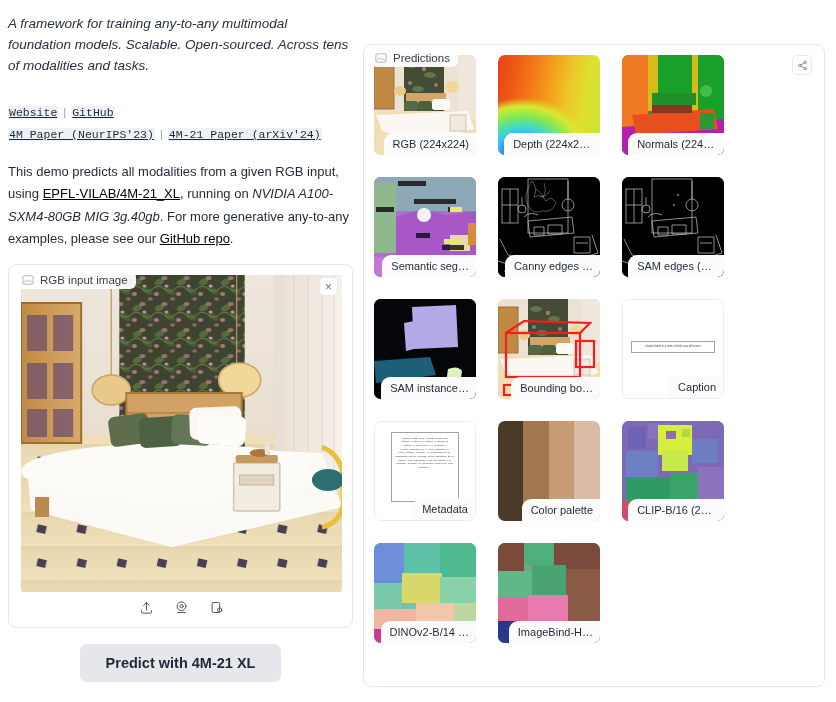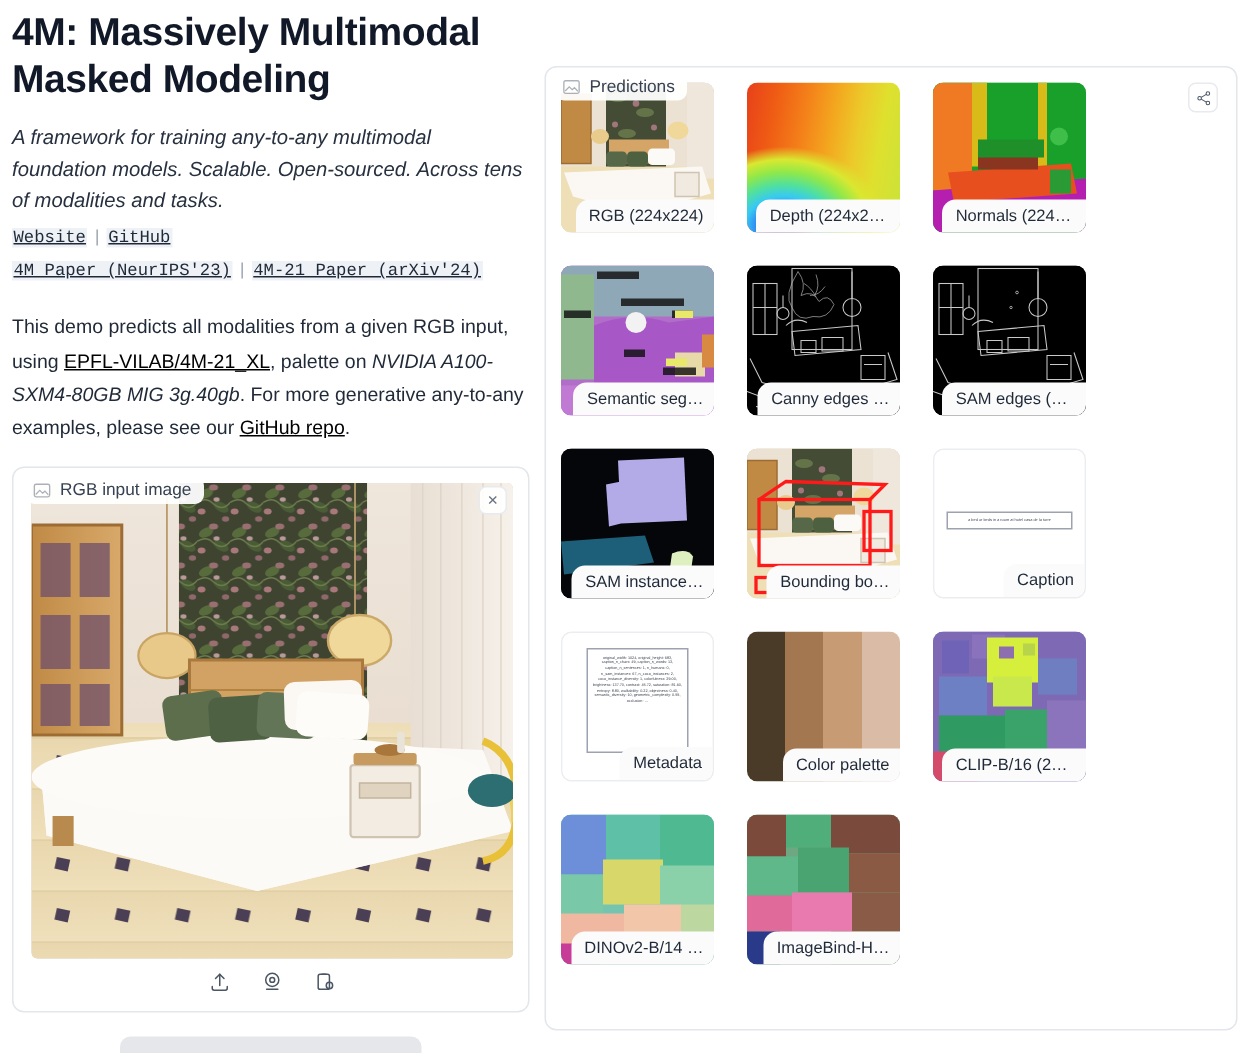--- a/index.html
+++ b/index.html
@@ -19,21 +19,21 @@
   .title {
     font-size: 26px; font-weight: bold; letter-spacing: -0.3px;
     color: #111827; margin: 6px 0 0 0; line-height: 1.2;
   }
   .subtitle {
     font-style: italic; font-size: 13.5px; line-height: 1.55;
     color: #27303f; margin-top: 14px;
   }
   .linkrow {
     font-family: "Liberation Mono", monospace;
-    font-size: 11.5px; margin-top: 4px; line-height: 1.75;
+    font-size: 11.5px; margin-top: 26px; line-height: 1.75;
     color: #4b5563;
   }
   .linkrow a {
     color: #1f2937; text-decoration: underline;
     background: #eef2f7; padding: 0 1px;
   }
   .linkrow .sep { color: #9aa3af; padding: 0 3px; }
 
   .desc { font-size: 13px; line-height: 1.72; margin-top: 16px; color: #1f2937; }
   .desc a { color: #000000; text-decoration: underline; }
@@ -152,31 +152,30 @@
     color: #3f4652; padding: 4px 2px; overflow: hidden;
   }
 </style>
 </head>
 <body>
 
 <div class="page">
 
   <div class="left">
 
-    <h1 class="title">4M: Massively Multimodal Masked Modeling</h1>
     <div class="subtitle">A framework for training any-to-any multimodal foundation models. Scalable. Open-sourced. Across tens of modalities and tasks.</div>
 
     <div class="linkrow">
       <a href="#">Website</a><span class="sep">|</span><a href="#">GitHub</a>
     </div>
     <div class="linkrow" style="margin-top:2px">
       <a href="#">4M Paper (NeurIPS'23)</a><span class="sep">|</span><a href="#">4M-21 Paper (arXiv'24)</a>
     </div>
 
-    <div class="desc"><span>This demo predicts all modalities from a given RGB input, using </span><a href="#">EPFL-VILAB/4M-21_XL</a><span>, palette on </span><i>NVIDIA A100-SXM4-80GB MIG 3g.40gb</i><span>. For more generative any-to-any examples, please see our </span><a href="#">GitHub repo</a><span>.</span></div>
+    <div class="desc"><span>This demo predicts all modalities from a given RGB input, using </span><a href="#">EPFL-VILAB/4M-21_XL</a><span>, running on </span><i>NVIDIA A100-SXM4-80GB MIG 3g.40gb</i><span>. For more generative any-to-any examples, please see our </span><a href="#">GitHub repo</a><span>.</span></div>
 
     <div class="imgcard">
       <div class="card-tag">
         <svg class="tag-ico" viewBox="0 0 16 16">
           <rect x="1.2" y="2.4" width="13.6" height="11.2" rx="1.6" fill="none" stroke="#6b7280" stroke-width="1.2"></rect>
           <path d="M2.4 11.6 L6 7.8 L8.6 10.4 L10.6 8.6 L13.6 11.8" fill="none" stroke="#6b7280" stroke-width="1.1"></path>
         </svg>
         <span>RGB input image</span>
       </div>
       <div class="closebtn">×</div>

